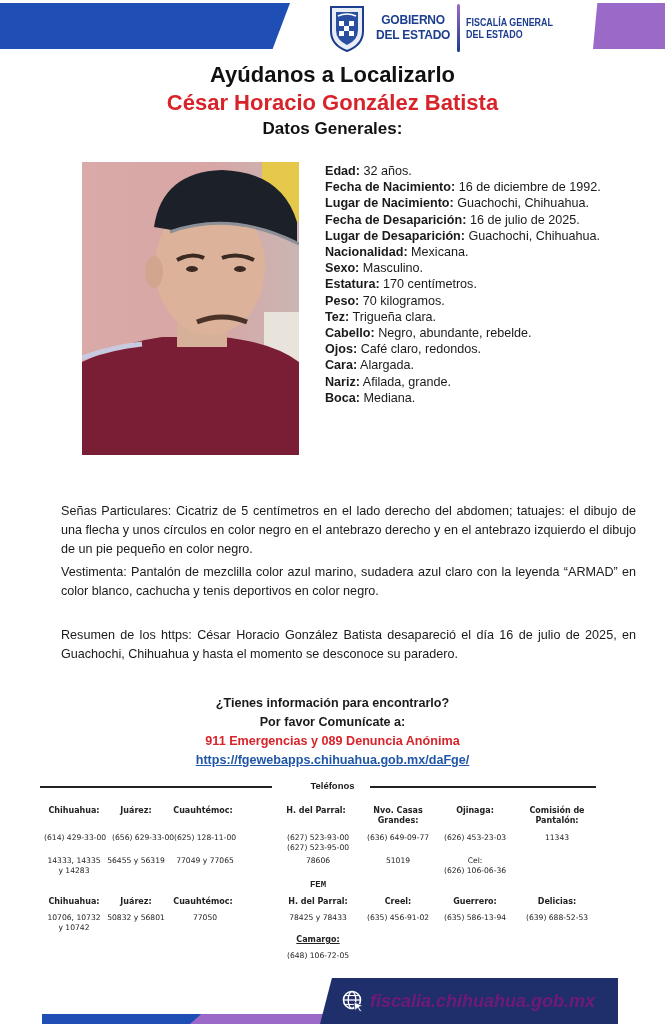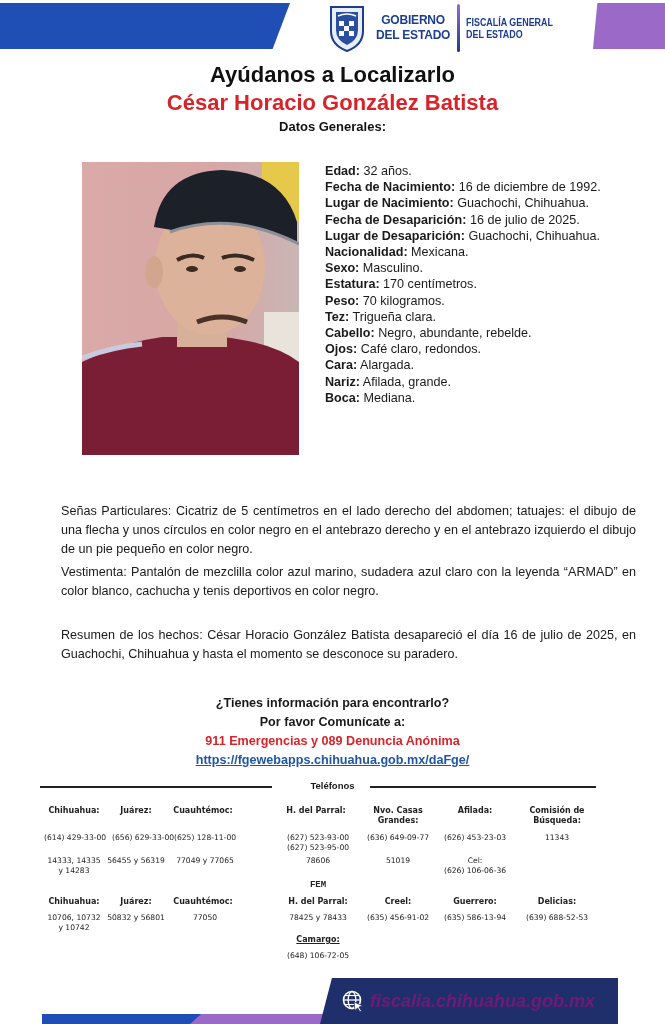--- a/index.html
+++ b/index.html
@@ -13,21 +13,21 @@
     clip-path: polygon(6% 0, 100% 0, 100% 100%, 0 100%); }
   .logo { position: absolute; left: 328px; top: 3px; display: flex; align-items: center; }
   .shield { width: 38px; height: 50px; }
   .gob { margin-left: 10px; color: #1d3d8f; font-weight: 900; font-size: 12px; line-height: 15px; text-align: center; letter-spacing: -0.2px; }
   .vbar { width: 3px; height: 48px; margin: 0 6px 0 7px; background: linear-gradient(#9b6ac8, #1d3d8f); border-radius: 2px; }
   .fisc { color: #1d3d8f; font-weight: 700; font-size: 10.5px; line-height: 12px; font-family: "Liberation Sans", sans-serif; transform: scaleX(0.85); transform-origin: left; }
 
   
   .t1 { position: absolute; top: 62px; left: 0; width: 665px; text-align: center; font-size: 22px; font-weight: 700; color: #111; }
   .t2 { position: absolute; top: 90px; left: 0; width: 665px; text-align: center; font-size: 22px; font-weight: 700; color: #d8232a; }
-  .t3 { position: absolute; top: 119px; left: 0; width: 665px; text-align: center; font-size: 13px; font-weight: 700; color: #111; }
+  .t3 { position: absolute; top: 119px; left: 0; width: 665px; text-align: center; font-size: 17px; font-weight: 700; color: #111; }
 
   
   .photo { position: absolute; left: 82px; top: 162px; width: 217px; height: 293px; overflow: hidden;
     background: linear-gradient(90deg, #d9aaa8 0%, #d7a6a5 60%, #c9b6b4 100%); }
 
   
   .details { position: absolute; left: 325px; top: 163px; width: 290px; font-size: 12.6px; line-height: 16.2px; color: #1a1a1a; }
   .details b { font-weight: 700; }
 
   .para { position: absolute; left: 61px; width: 575px; font-size: 12.6px; line-height: 18.8px; text-align: justify; color: #1a1a1a; }
@@ -121,41 +121,41 @@
   <div><b>Boca:</b> <span>Mediana.</span></div>
 </div>
 
 <div class="para" style="top:502px;">
   <b>Señas Particulares:</b> <span>Cicatriz de 5 centímetros en el lado derecho del abdomen; tatuajes: el dibujo de una flecha y unos círculos en color negro en el antebrazo derecho y en el antebrazo izquierdo el dibujo de un pie pequeño en color negro.</span>
 </div>
 <div class="para" style="top:563px;">
   <b>Vestimenta:</b> <span>Pantalón de mezclilla color azul marino, sudadera azul claro con la leyenda “ARMAD” en color blanco, cachucha y tenis deportivos en color negro.</span>
 </div>
 <div class="para" style="top:626px;">
-  <b>Resumen de los hechos:</b> <span>César Horacio González Batista desapareció el día 16 de julio de 2025, en Guachochi, Chihuahua y hasta el momento se desconoce su paradero.</span>
+  <b>Resumen de los https:</b> <span>César Horacio González Batista desapareció el día 16 de julio de 2025, en Guachochi, Chihuahua y hasta el momento se desconoce su paradero.</span>
 </div>
 
 <div class="cta" style="top:696px;">¿Tienes información para encontrarlo?</div>
 <div class="cta" style="top:715px;">Por favor Comunícate a:</div>
 <div class="cta cta-red" style="top:734px;">911 Emergencias y 089 Denuncia Anónima</div>
 <div class="cta" style="top:753px;"><a class="cta-link">https://fgewebapps.chihuahua.gob.mx/daFge/</a></div>
 
 <div class="rule" style="left:40px; width:232px;"></div>
 <div class="rule" style="left:370px; width:226px;"></div>
 <div class="phones-title">Teléfonos</div>
 
 <div class="tbl" style="left:0; top:0; width:665px; height:1024px;">
 
   <div class="cell h" style="left:44px;top:806px;width:60px;">Chihuahua:</div>
   <div class="cell h" style="left:106px;top:806px;width:60px;">Juárez:</div>
   <div class="cell h" style="left:170px;top:806px;width:66px;">Cuauhtémoc:</div>
   <div class="cell h" style="left:283px;top:806px;width:66px;">H. del Parral:</div>
   <div class="cell h" style="left:366px;top:806px;width:64px;white-space:normal;">Nvo. Casas Grandes:</div>
-  <div class="cell h" style="left:443px;top:806px;width:64px;">Afilada:</div>
-  <div class="cell h" style="left:520px;top:806px;width:74px;white-space:normal;">Comisión de Búsqueda:</div>
+  <div class="cell h" style="left:443px;top:806px;width:64px;">Ojinaga:</div>
+  <div class="cell h" style="left:520px;top:806px;width:74px;white-space:normal;">Comisión de Pantalón:</div>
 
   <div class="cell" style="left:44px;top:833px;width:60px;">(614) 429-33-00</div>
   <div class="cell" style="left:112px;top:833px;width:60px;">(656) 629-33-00</div>
   <div class="cell" style="left:172px;top:833px;width:66px;">(625) 128-11-00</div>
   <div class="cell" style="left:285px;top:833px;width:66px;white-space:pre-line;">(627) 523-93-00
 (627) 523-95-00</div>
   <div class="cell" style="left:366px;top:833px;width:64px;">(636) 649-09-77</div>
   <div class="cell" style="left:443px;top:833px;width:64px;">(626) 453-23-03</div>
   <div class="cell" style="left:520px;top:833px;width:74px;">11343</div>
 

